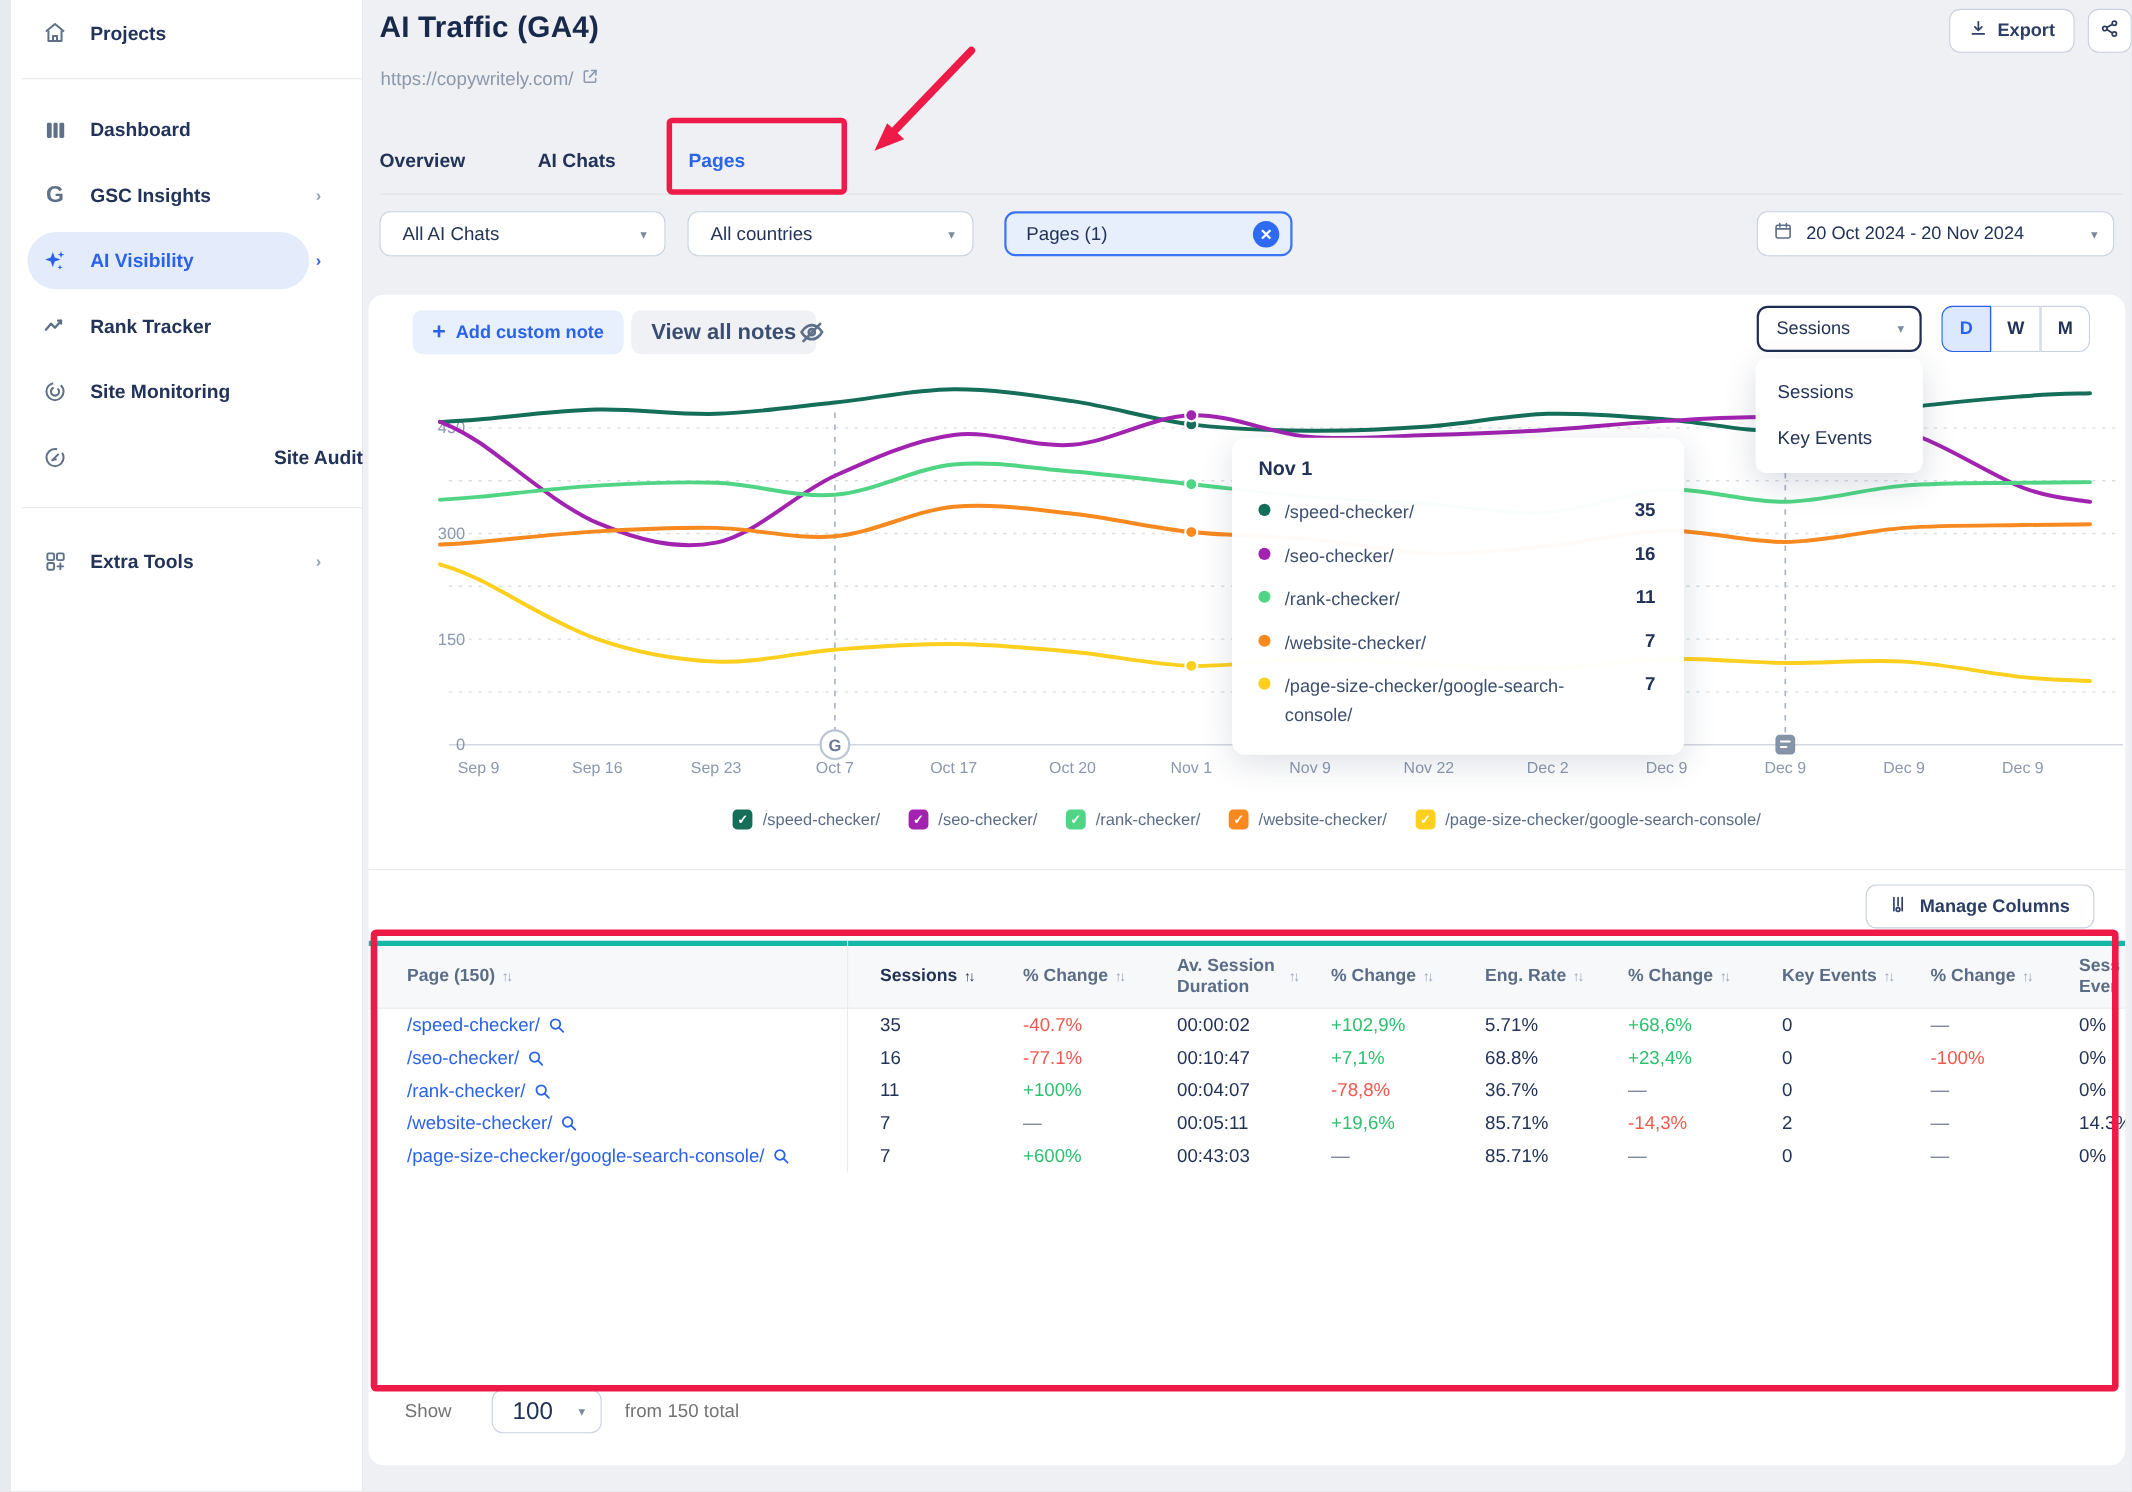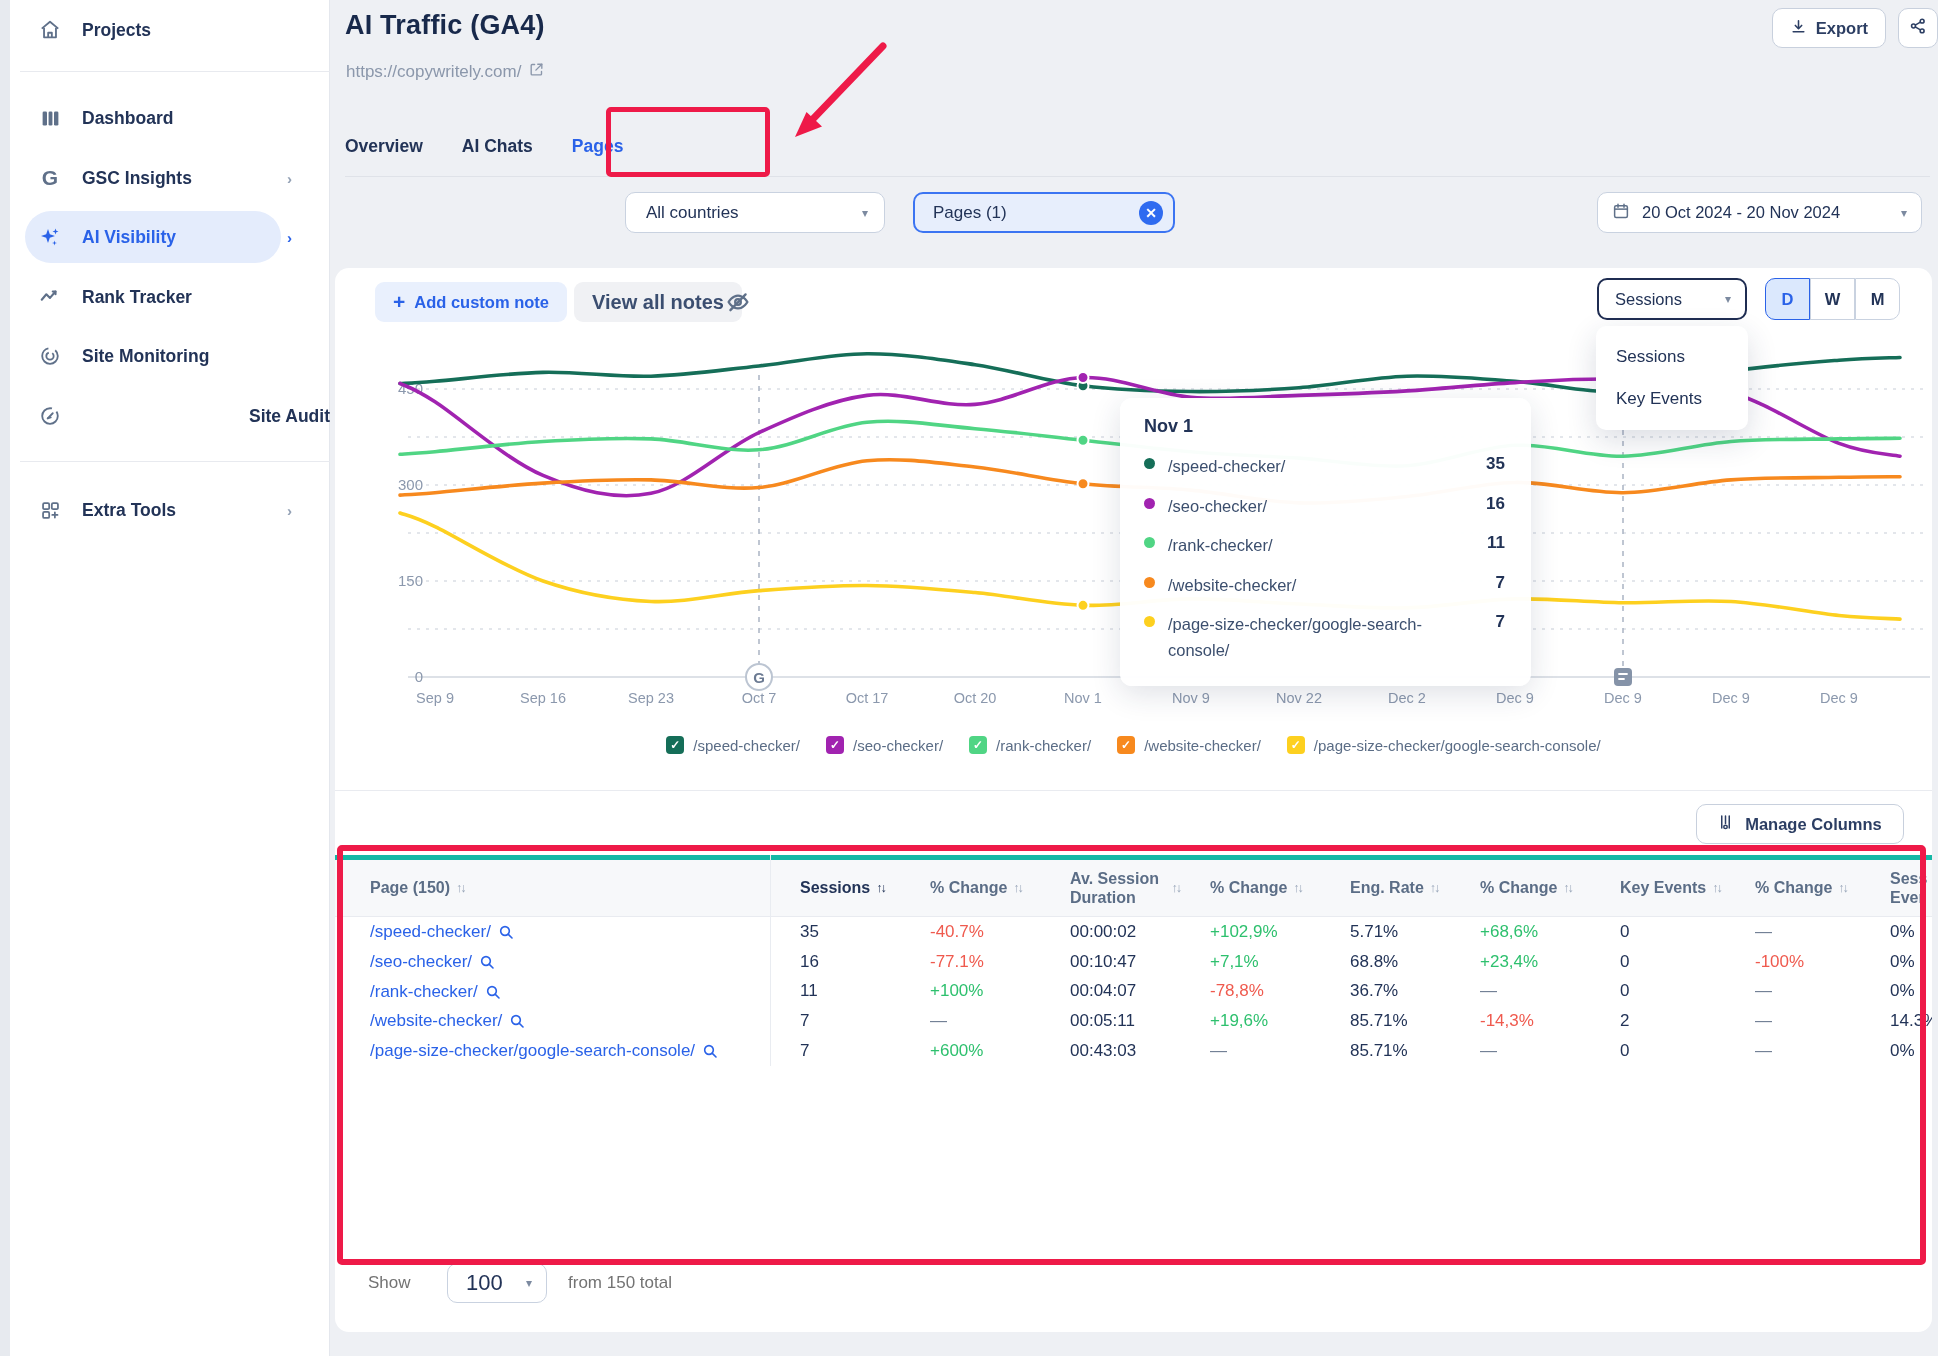--- a/index.html
+++ b/index.html
@@ -18,21 +18,21 @@
   .pill{position:absolute;left:15px;top:211px;width:256px;height:52px;background:#e4ecfc;border-radius:26px;}
   .side-div{position:absolute;left:10px;width:310px;height:1px;background:#e8eaef;}
 
   
   .page-title{position:absolute;left:345px;top:10px;font-size:27px;font-weight:800;color:#18294b;letter-spacing:.2px;}
   .site-url{position:absolute;left:346px;top:62px;font-size:17px;color:#8b97ab;display:flex;align-items:center;gap:8px;}
   .btn-outline{display:flex;align-items:center;justify-content:center;gap:9px;background:#fff;border:1px solid #c8d0dd;border-radius:10px;color:#2c3e63;font-size:16.5px;font-weight:600;cursor:pointer;}
   .export-btn{position:absolute;left:1772px;top:8px;width:114px;height:40px;text-align:center;}
   .share-btn{position:absolute;left:1898px;top:8px;width:40px;height:40px;}
 
-  .tabs{position:absolute;left:345px;top:128px;height:46px;display:flex;gap:39px;}
+  .tabs{position:absolute;left:345px;top:128px;height:46px;display:flex;gap:66px;}
   .tab{font-size:17.5px;font-weight:700;color:#223357;padding-top:8px;cursor:pointer;}
   .tab.active{color:#2a62e8;}
   .tabs-underline{position:absolute;left:345px;top:176px;width:1585px;height:1px;background:#dfe2e8;}
 
   
   .select-box{position:absolute;top:192px;height:41px;background:#fff;border:1px solid #c9d2e0;border-radius:10px;display:flex;align-items:center;padding:0 16px 0 20px;font-size:17px;color:#223357;cursor:pointer;}
   .select-box .caret{margin-left:auto;color:#7c8aa0;font-size:12px;}
   .chip{position:absolute;left:913px;top:192px;width:262px;height:41px;background:#e7eefc;border:2px solid #3b74f2;border-radius:10px;display:flex;align-items:center;padding:0 10px 0 18px;font-size:17px;color:#223357;cursor:pointer;}
   .chip .x{margin-left:auto;width:24px;height:24px;border-radius:50%;background:#2f6bf0;color:#fff;display:flex;align-items:center;justify-content:center;font-size:14px;font-weight:700;cursor:pointer;}
   .date-box{position:absolute;left:1597px;top:192px;width:325px;height:41px;background:#fff;border:1px solid #c9d2e0;border-radius:10px;display:flex;align-items:center;gap:12px;padding:0 14px;font-size:16.5px;color:#223357;cursor:pointer;}
@@ -230,20 +230,24 @@
     </span>
   </div>
 
   <div class="tabs">
     <div class="tab">Overview</div>
     <div class="tab">AI Chats</div>
     <div class="tab active">Pages</div>
   </div>
   <div class="tabs-underline"></div>
 
+  <div class="select-box" style="left:345px;width:260px;">
+    <span>All AI Chats</span>
+    <span class="caret"></span>
+  </div>
   <div class="select-box" style="left:625px;width:260px;">
     <span>All countries</span>
     <span class="caret"></span>
   </div>
   <div class="chip">
     <span>Pages (1)</span>
     <span class="x">✕</span>
   </div>
   <div class="date-box">
     <span>

